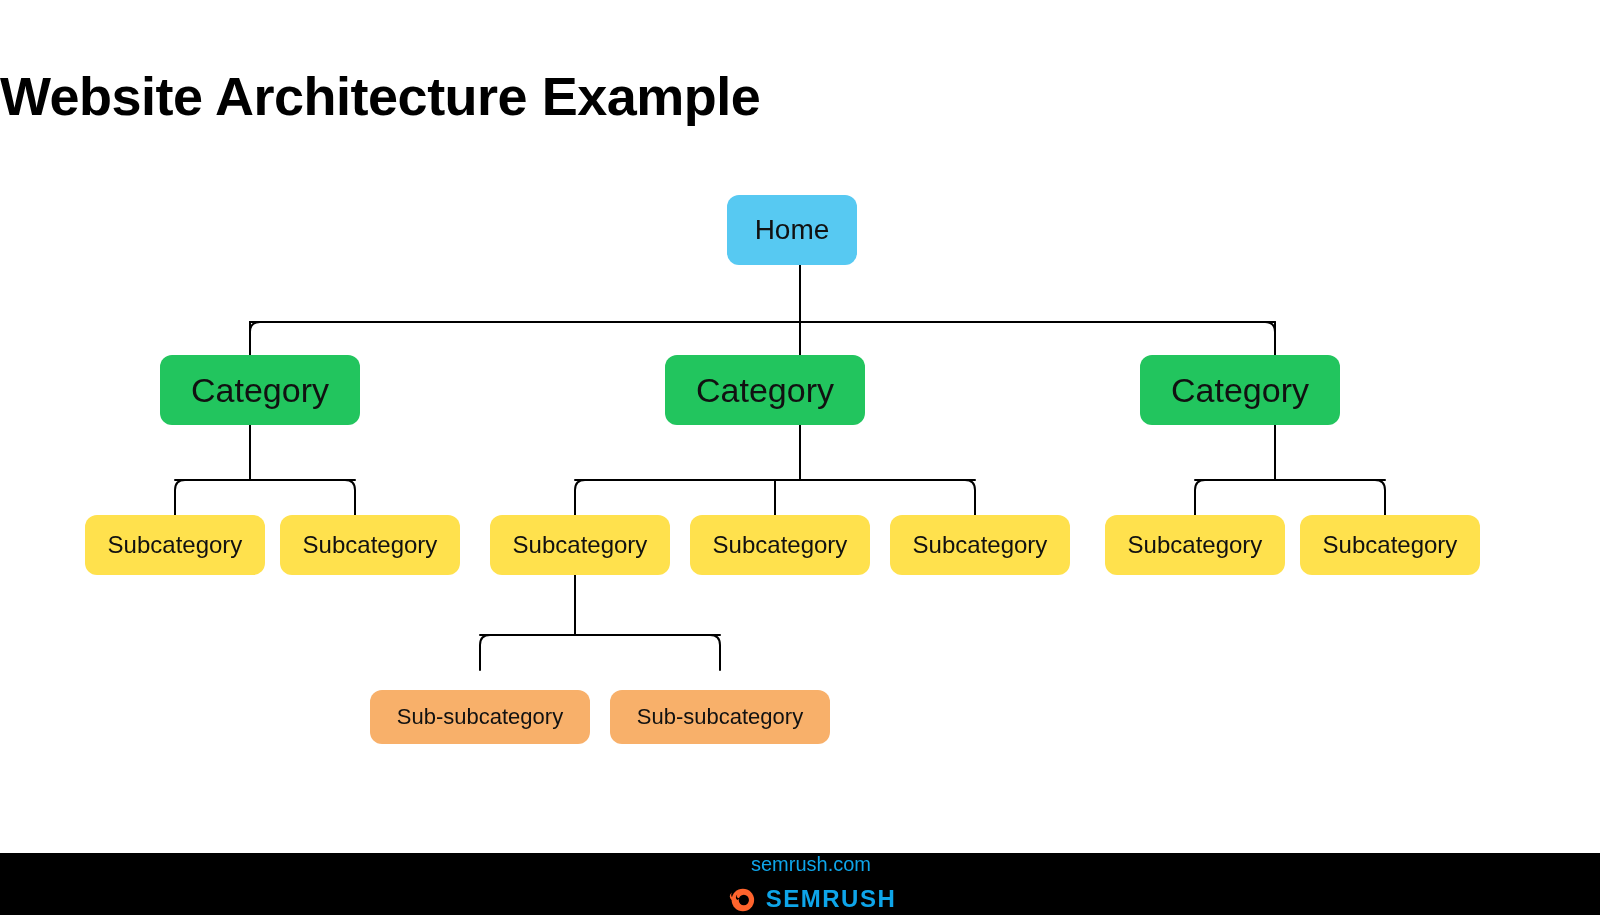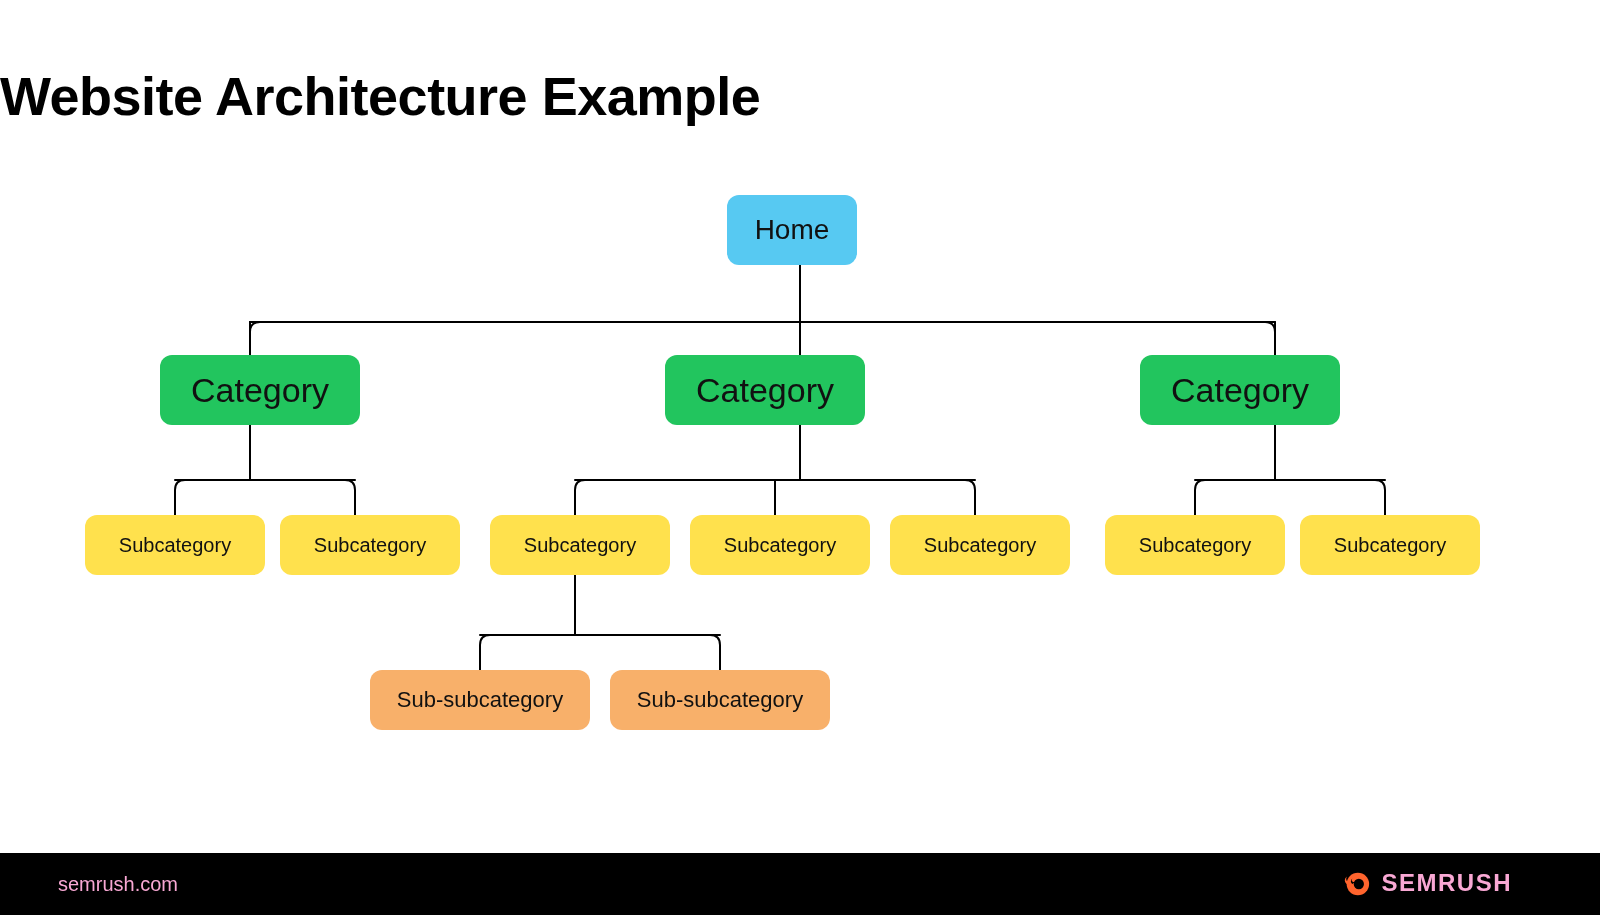--- a/index.html
+++ b/index.html
@@ -23,47 +23,48 @@
     justify-content: center;
     border-radius: 12px;
     color: #111;
     font-weight: 400;
     white-space: nowrap;
   }
   .node .label { padding: 0 8px; }
 
   .home    { background: #57c9f2; width: 130px; height: 70px; font-size: 28px; }
   .cat     { background: #22c55e; width: 200px; height: 70px; font-size: 34px; }
-  .sub     { background: #ffe14d; width: 180px; height: 60px; font-size: 20px; align-items: center; }
-  .subsub  { background: #f8b06a; width: 220px; height: 60px; font-size: 22px; }
+  .sub     { background: #ffe14d; width: 180px; height: 60px; font-size: 24px; align-items: center; }
+  .subsub  { background: #f8b06a; width: 220px; height: 54px; font-size: 22px; margin-top: 20px; }
 
   svg.connectors {
     position: absolute;
     left: 0; top: 0;
     width: 1600px; height: 915px;
     pointer-events: none;
   }
   svg.connectors path {
     fill: none;
     stroke: #000;
     stroke-width: 2;
     stroke-linecap: round;
     stroke-linejoin: round;
   }
 
   .footer {
     position: absolute;
     left: 0; right: 0; bottom: 0;
     height: 62px;
     background: #000;
-    color: #f9a8d4;
+    color: #0ea5e9;
     display: flex;
     align-items: center;
     justify-content: space-between;
-    padding: 0 88px 0 58px;
+    padding: 0 36px 0 58px;
+    flex-direction: column;
   }
   .footer .site {
     font-size: 20px;
     font-weight: 400;
   }
   .footer .brand {
     display: flex;
     gap: 10px;
   }
   .footer .brand .word {

